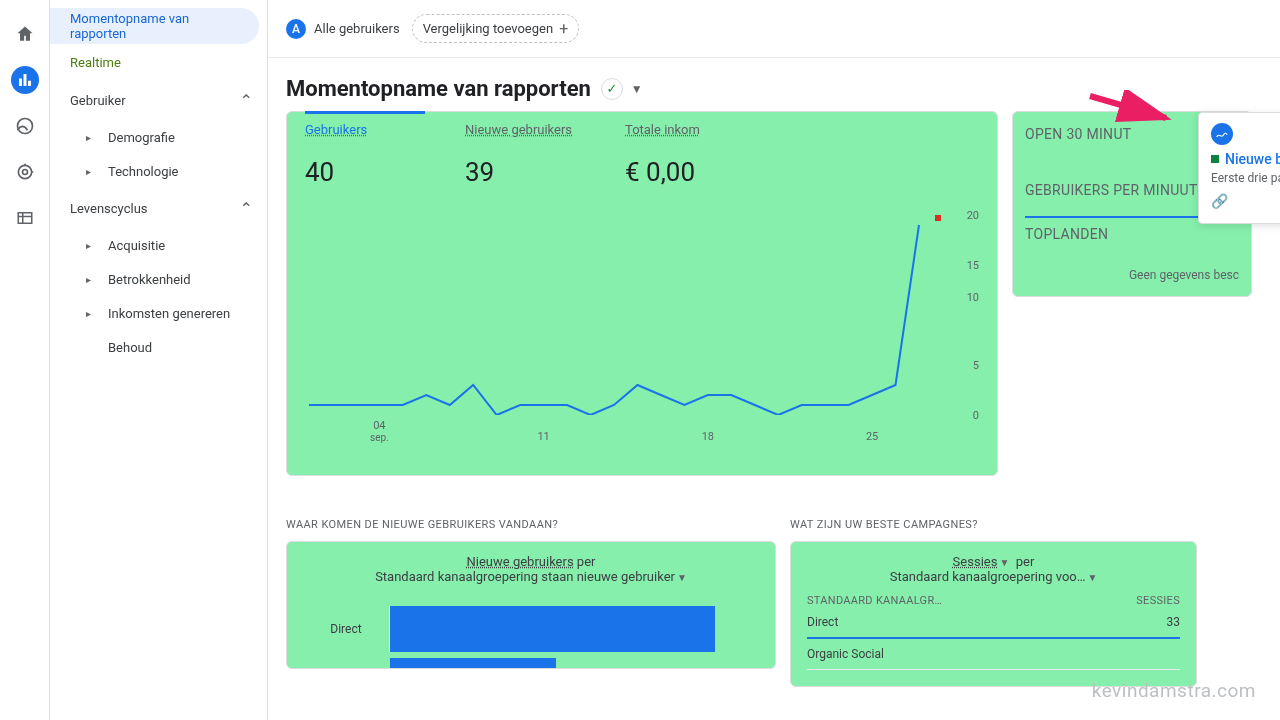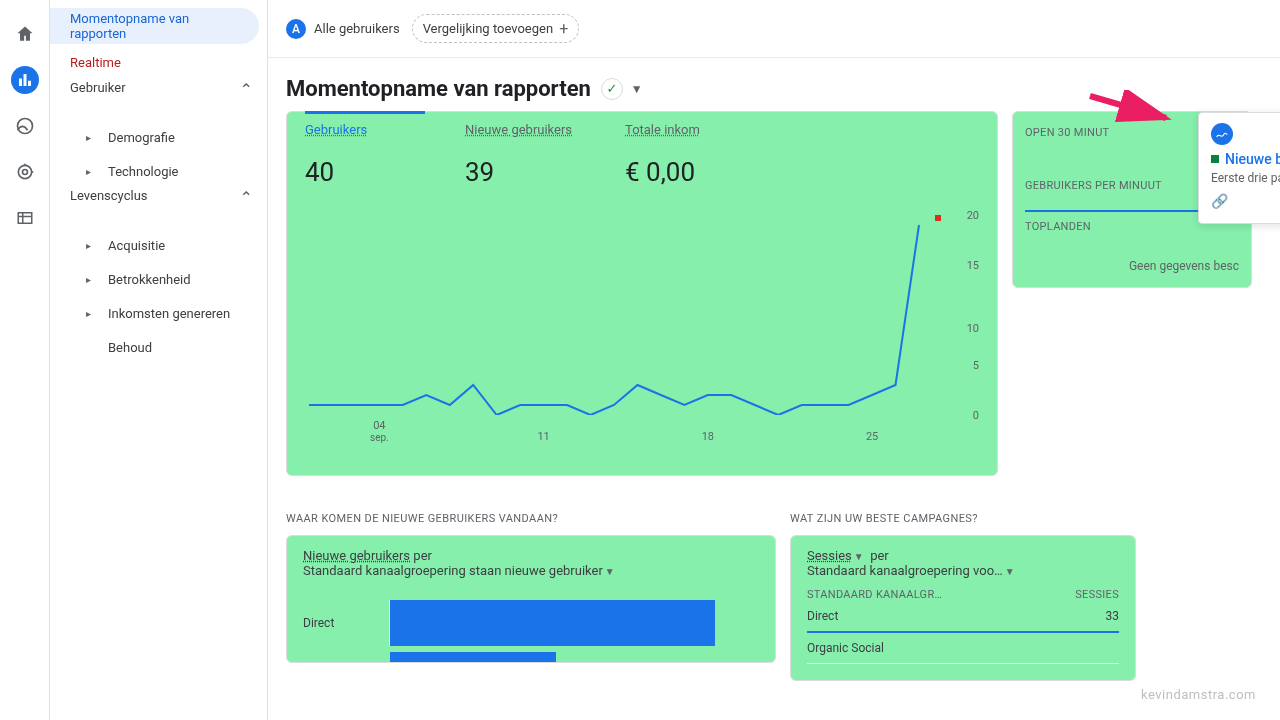--- a/index.html
+++ b/index.html
@@ -6,23 +6,23 @@
   html, body { width: 1280px; height: 720px; overflow: hidden; background: #fff; color: #3c4043; font-size: 13px; }
   .app { display: flex; width: 100%; height: 100%; }
 
   
   .icon-rail { width: 50px; background: #fff; border-right: 1px solid #e0e0e0; display: flex; flex-direction: column; align-items: center; padding-top: 20px; gap: 18px; }
   .rail-icon { width: 28px; height: 28px; display: flex; align-items: center; justify-content: center; color: #5f6368; border-radius: 50%; cursor: pointer; }
   .rail-icon.active { background: #1a73e8; color: #fff; }
 
   
   .nav { width: 218px; background: #fff; border-right: 1px solid #e0e0e0; padding-top: 8px; }
-  .nav-item { display: flex; align-items: center; height: 36px; padding: 0 14px 0 20px; font-size: 13px; color: #b91c1c; cursor: pointer; border-radius: 0 18px 18px 0; margin-right: 8px; }
+  .nav-item { display: flex; align-items: center; height: 36px; padding: 0 14px 0 20px; font-size: 13px; color: #4d7c0f; cursor: pointer; border-radius: 0 18px 18px 0; margin-right: 8px; }
   .nav-item.active { background: #e8f0fe; color: #1967d2; }
-  .nav-group { display: flex; align-items: flex-start; justify-content: space-between; height: 40px; padding: 0 14px 0 20px; font-size: 13px; color: #3c4043; cursor: pointer; }
+  .nav-group { display: flex; align-items: center; justify-content: space-between; height: 40px; padding: 0 14px 0 20px; font-size: 13px; color: #3c4043; cursor: pointer; }
   .nav-sub { display: flex; align-items: center; height: 34px; padding-left: 36px; font-size: 13px; color: #3c4043; cursor: pointer; }
   .nav-sub .caret { width: 14px; margin-right: 8px; color: #5f6368; font-size: 10px; }
   .chev { color: #5f6368; font-size: 16px; }
 
   
   .main { flex: 1; background: #fff; overflow: hidden; position: relative; }
   .segment-bar { display: flex; align-items: center; gap: 12px; padding: 14px 18px 14px 18px; border-bottom: 1px solid #e8eaed; }
   .seg-pill { display: inline-flex; align-items: center; gap: 8px; }
   .seg-badge { width: 20px; height: 20px; border-radius: 50%; background: #1a73e8; color: #fff; display: flex; align-items: center; justify-content: center; font-size: 12px; font-weight: 500; }
   .seg-compare { border: 1px dashed #bdc1c6; border-radius: 16px; padding: 4px 10px; display: inline-flex; align-items: center; gap: 6px; color: #3c4043; cursor: pointer; }
@@ -44,57 +44,57 @@
   .kpi-label.link { color: #1a73e8; text-decoration: underline dotted; text-decoration-color: #1a73e8; }
   .kpi-label .q { width: 14px; height: 14px; border: 1px solid #9aa0a6; border-radius: 50%; display: inline-flex; align-items: center; justify-content: center; font-size: 10px; color: #5f6368; }
   .kpi-value { font-size: 26px; color: #202124; margin-top: 20px; }
 
   .chart-wrap { position: relative; height: 250px; margin: 18px 18px 20px 22px; }
   .ylabel { position: absolute; right: 0; font-size: 11px; color: #5f6368; transform: translateY(-50%); }
   .xlabel { position: absolute; bottom: -4px; font-size: 11px; color: #5f6368; transform: translateX(-50%); text-align: center; }
   .xlabel .sub { display: block; font-size: 10px; }
   svg.line { position: absolute; left: 0; top: 10px; width: 640px; height: 200px; }
 
-  .side-label { font-size: 11px; letter-spacing: 0.3px; color: #5f6368; text-transform: uppercase; margin-bottom: 10px; }
+  .side-label { font-size: 14px; letter-spacing: 0.3px; color: #5f6368; text-transform: uppercase; margin-bottom: 10px; }
   .side-sub { font-size: 12px; color: #5f6368; margin-top: 12px; }
 
   
   .popover { position: absolute; top: 112px; left: 930px; width: 270px; background: #fff; border: 1px solid #dadce0; border-radius: 4px; box-shadow: 0 2px 8px rgba(0,0,0,0.12); padding: 10px 12px 14px 12px; z-index: 5; }
   .pop-top { display: flex; align-items: center; justify-content: space-between; margin-bottom: 6px; }
   .pop-avatar { width: 22px; height: 22px; border-radius: 50%; background: #1a73e8; display: flex; align-items: center; justify-content: center; color: #fff; font-size: 12px; }
   .pop-title { font-size: 14px; display: flex; align-items: center; gap: 6px; margin-top: 4px; }
   .pop-title .sq { width: 8px; height: 8px; background: #0b8043; display: inline-block; }
   .pop-title .name { color: #1a73e8; font-weight: 500; }
   .pop-desc { font-size: 12px; color: #5f6368; margin-top: 4px; }
   .pop-link { margin-top: 8px; color: #5f6368; font-size: 14px; }
 
   
   .arrow { position: absolute; top: 90px; left: 820px; z-index: 6; }
 
   
-  .bottom { padding: 0 18px; display: flex; gap: 14px; margin-top: 18px; }
+  .bottom { padding: 0 18px; display: flex; gap: 14px; margin-top: 24px; }
   .sec-label { font-size: 11px; letter-spacing: 0.4px; color: #5f6368; text-transform: uppercase; margin-bottom: 10px; }
   .panel { flex: 0 0 auto; }
   .panel-a { width: 490px; }
-  .panel-b { width: 346px; }
+  .panel-b { width: 407px; }
   .panel-c { width: 100px; }
-  .panel .card { padding: 12px 16px 16px 16px; }
+  .panel .card { padding: 12px 16px 16px 16px; text-align: center; }
   .dd-line { font-size: 13px; color: #3c4043; }
   .dd-line .u { text-decoration: underline dotted; }
   .dd-line .drop { font-size: 10px; color: #5f6368; margin-left: 2px; }
   .bar-row { display: flex; align-items: center; margin-top: 22px; }
   .bar-lbl { width: 86px; font-size: 12px; color: #3c4043; }
   .bar-track { flex: 1; height: 46px; position: relative; border-left: 1px solid #e8eaed; }
   .bar-fill { position: absolute; top: 0; left: 0; height: 100%; background: #1a73e8; }
   .bar-fill2 { position: absolute; top: 52px; left: 0; height: 10px; background: #1a73e8; }
   .tbl-head { display: flex; justify-content: space-between; font-size: 11px; color: #5f6368; margin-top: 10px; letter-spacing: 0.3px; }
   .tbl-row { display: flex; justify-content: space-between; font-size: 12px; padding: 8px 0; border-bottom: 1px solid #e8eaed; }
   .tbl-row.active { border-bottom: 2px solid #1a73e8; }
 
-  .watermark { position: absolute; bottom: 18px; right: 24px; font-size: 13px; color: #bcc0c3; letter-spacing: 0.5px; pointer-events: none; z-index: 20; }
+  .watermark { position: absolute; bottom: 18px; right: 24px; font-size: 19px; color: #bcc0c3; letter-spacing: 0.5px; pointer-events: none; z-index: 20; }
 </style>
 </head>
 <body>
 
 <div class="app">
 
   <div class="icon-rail">
     <div class="rail-icon">
       <svg width="20" height="20" viewBox="0 0 24 24" fill="currentColor">
           <path d="M12 3l9 8h-3v9h-5v-6h-2v6H6v-9H3z"></path>
@@ -233,21 +233,21 @@
           </div>
         </div>
 
         <div class="chart-wrap">
           <svg class="line" id="chart-svg">
               <path d="M0.0,190.0 L23.5,190.0 L46.9,190.0 L70.4,190.0 L93.8,190.0 L117.3,180.0 L140.8,190.0 L164.2,170.0 L187.7,200.0 L211.2,190.0 L234.6,190.0 L258.1,190.0 L281.5,200.0 L305.0,190.0 L328.5,170.0 L351.9,180.0 L375.4,190.0 L398.8,180.0 L422.3,180.0 L445.8,190.0 L469.2,200.0 L492.7,190.0 L516.2,190.0 L539.6,190.0 L563.1,180.0 L586.5,170.0 L610.0,10.0 " fill="none" stroke="#1a73e8" stroke-width="2"></path>
             </svg>
           <div id="y-axis">
               <div class="ylabel" style="top: 210px;">0</div>
               <div class="ylabel" style="top: 160px;">5</div>
-              <div class="ylabel" style="top: 123px;">10</div>
+              <div class="ylabel" style="top: 92px;">10</div>
               <div class="ylabel" style="top: 60px;">15</div>
               <div class="ylabel" style="top: 10px;">20</div>
             </div>
           <div id="x-axis">
               <div class="xlabel" style="left: 70.3846px; bottom: 12px;">04<span class="sub">sep.</span></div>
               <div class="xlabel" style="left: 234.615px; bottom: 12px;">11</div>
               <div class="xlabel" style="left: 398.846px; bottom: 12px;">18</div>
               <div class="xlabel" style="left: 563.077px; bottom: 12px;">25</div>
             </div>
           <div style="position:absolute;right:38px;top:10px;width:6px;height:6px;background:#d93025"></div>

